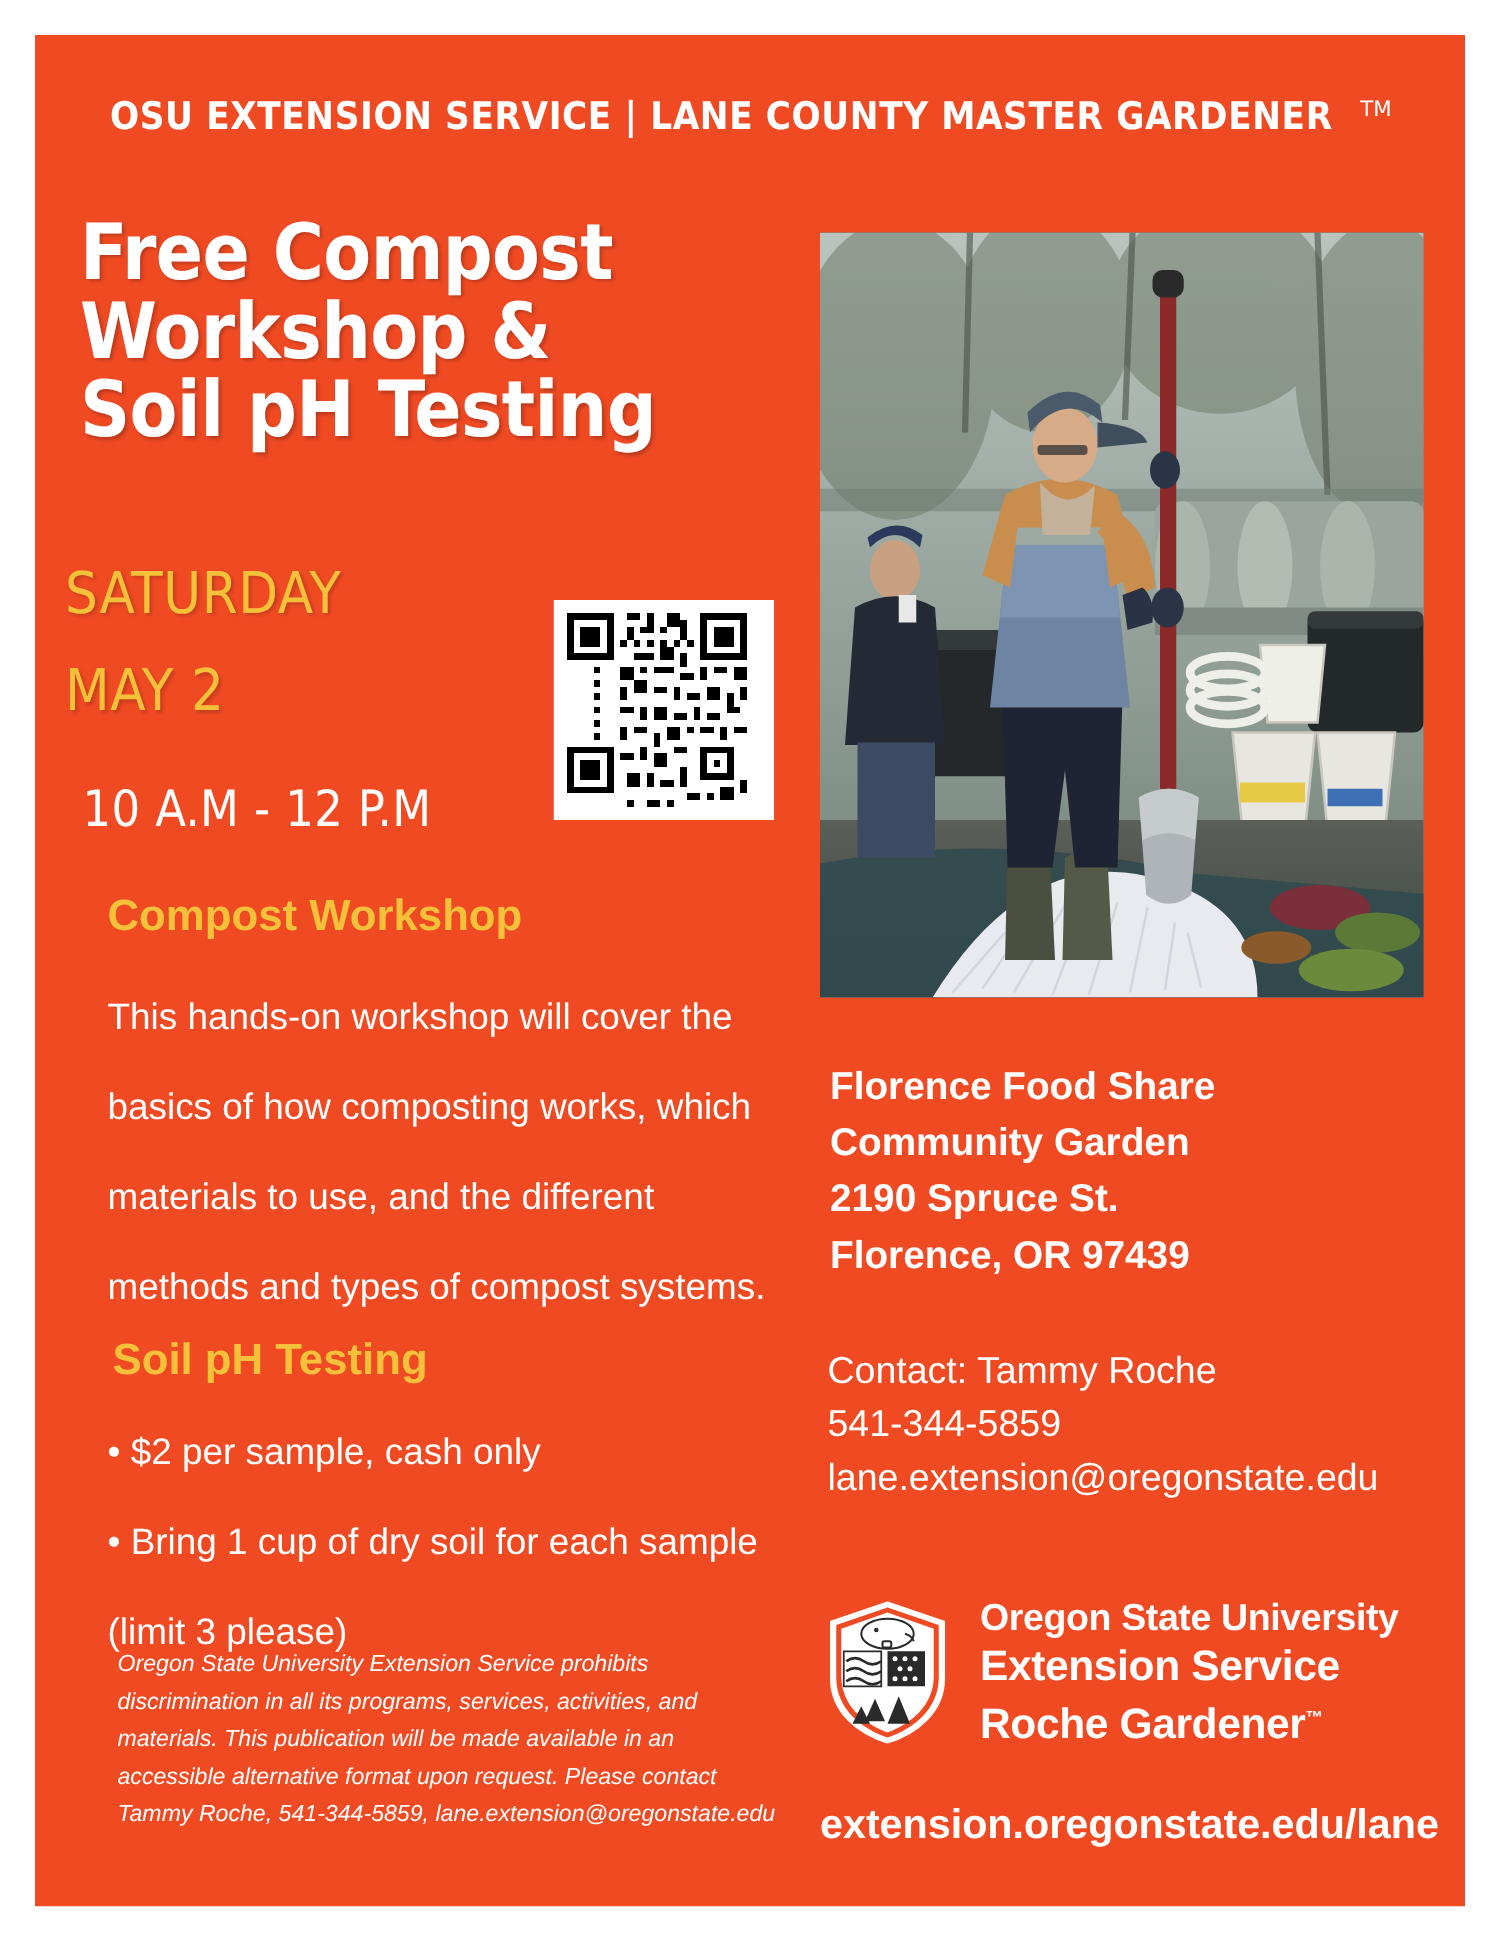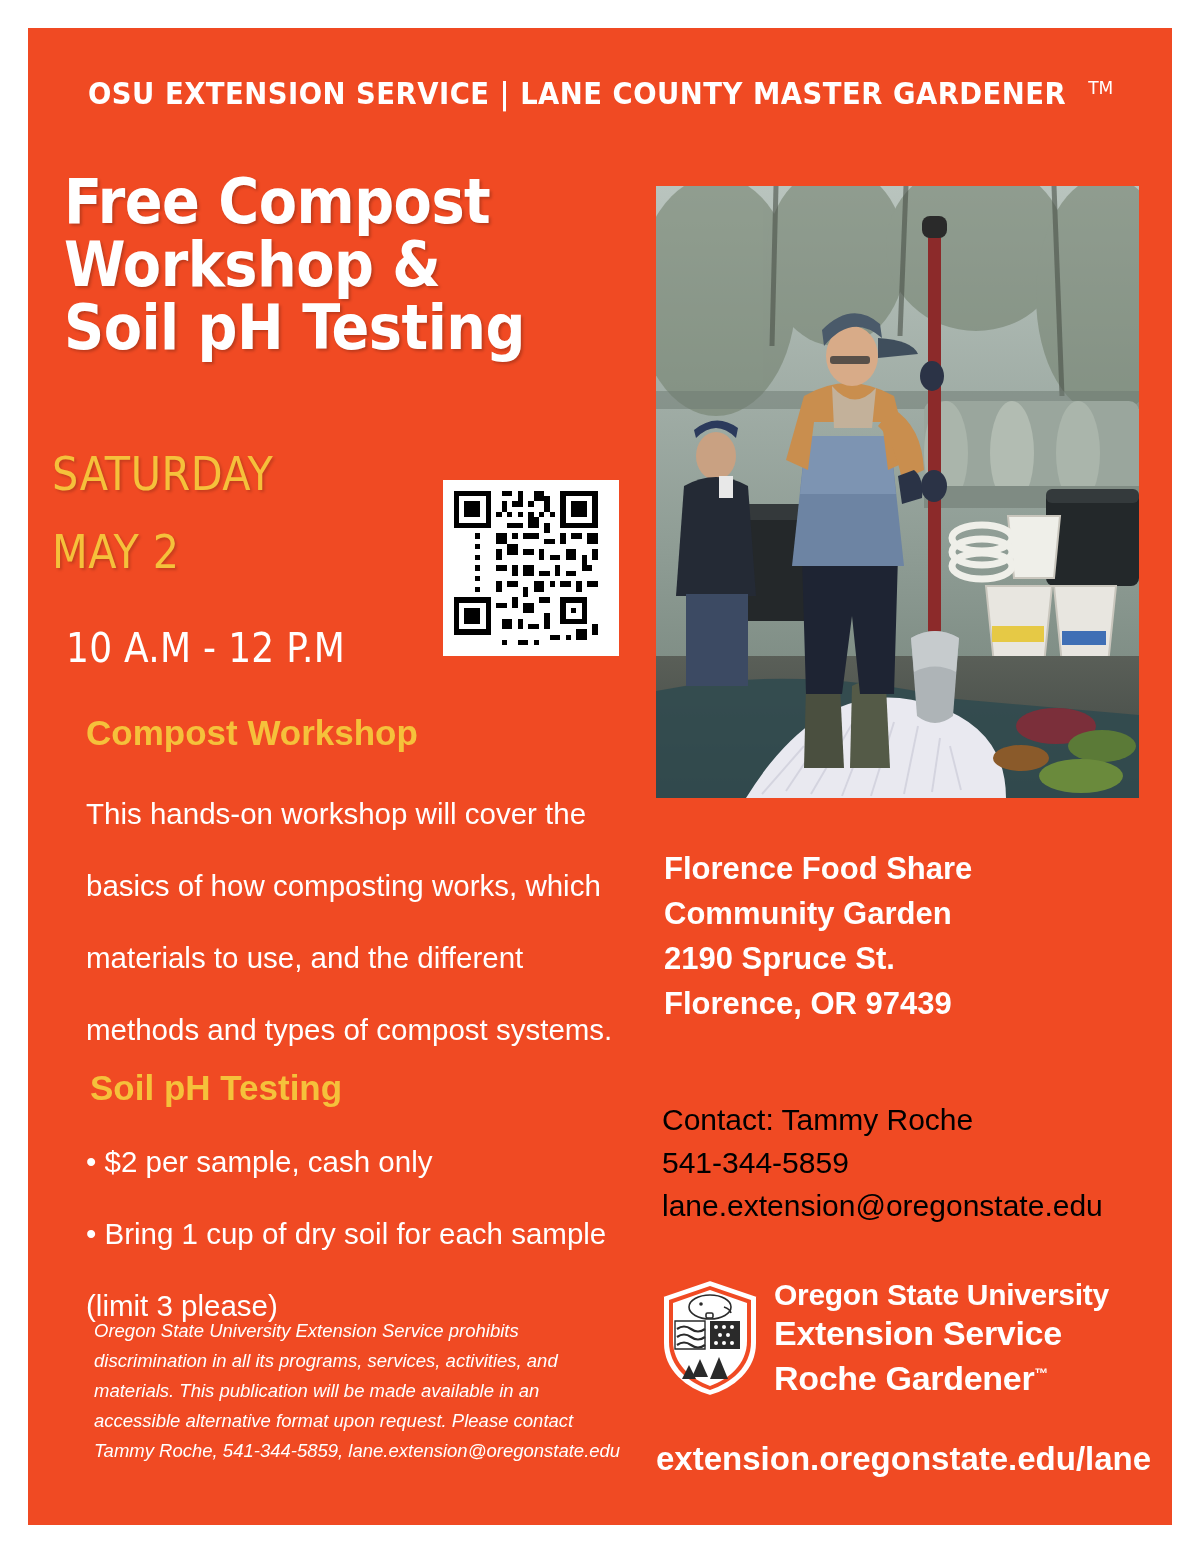--- a/index.html
+++ b/index.html
@@ -161,38 +161,38 @@
     color: #ffffff;
     font-size: 31px;
     line-height: 45px;
     font-weight: 700;
     font-family: "Liberation Sans", sans-serif;
   }
 
   .contact {
     position: absolute;
     left: 634px;
-    top: 1070px;
-    color: #000000;
+    top: 1047px;
+    color: #ffffff;
     font-size: 30px;
     line-height: 43px;
     font-family: "Liberation Sans", sans-serif;
   }
 
   .osu-logo {
     position: absolute;
     left: 630px;
     top: 1240px;
     width: 470px;
     height: 140px;
     display: flex;
     align-items: center;
   }
   .osu-shield { width: 104px; height: 122px; flex: 0 0 auto; }
-  .osu-words { margin-left: 12px; color: #ffffff; }
+  .osu-words { margin-left: 22px; color: #ffffff; }
   .osu-l1 {
     font-size: 30px; font-weight: 700; letter-spacing: -0.3px;
     font-family: "Liberation Sans", sans-serif; line-height: 36px;
   }
   .osu-l2 {
     font-size: 34px; font-weight: 700; letter-spacing: -0.3px;
     font-family: "Liberation Sans", sans-serif; line-height: 40px;
   }
   .osu-l3 {
     font-size: 34px; font-weight: 700; letter-spacing: -0.3px;

